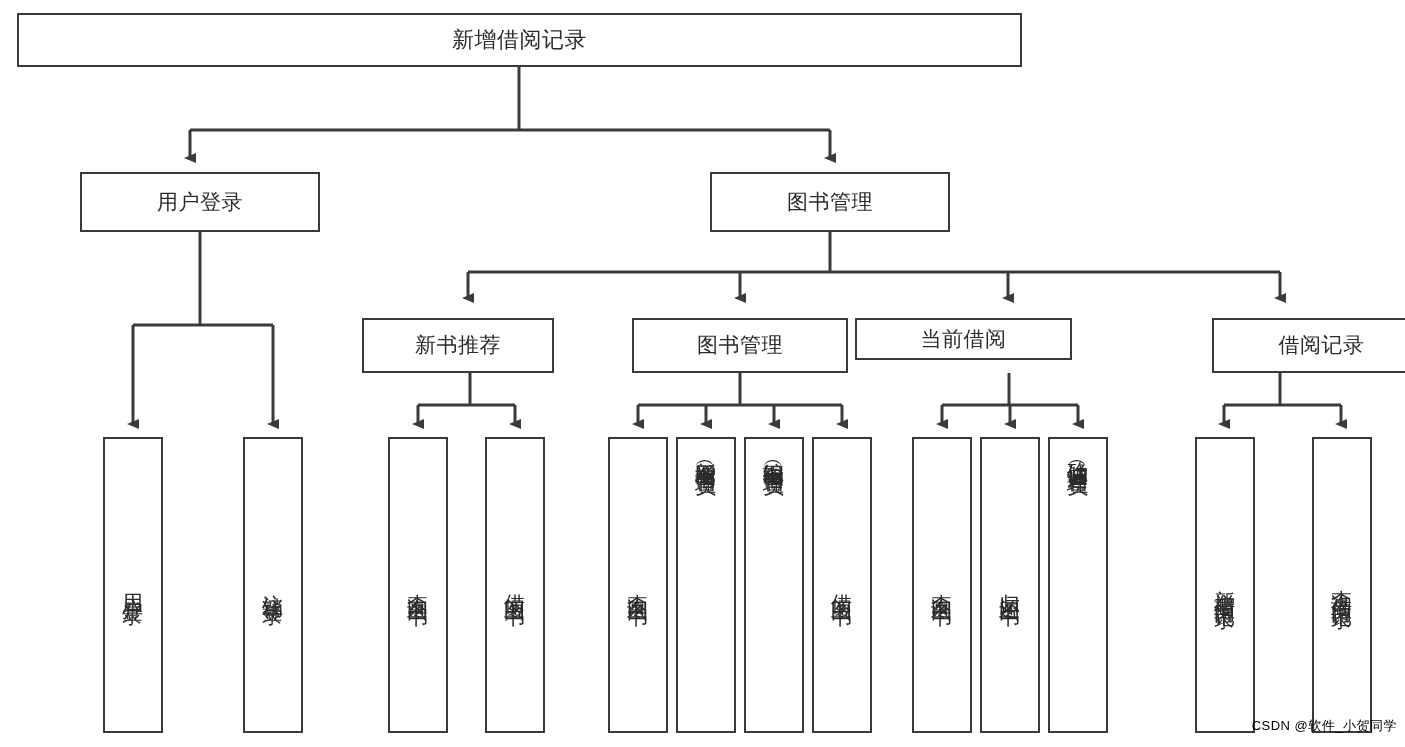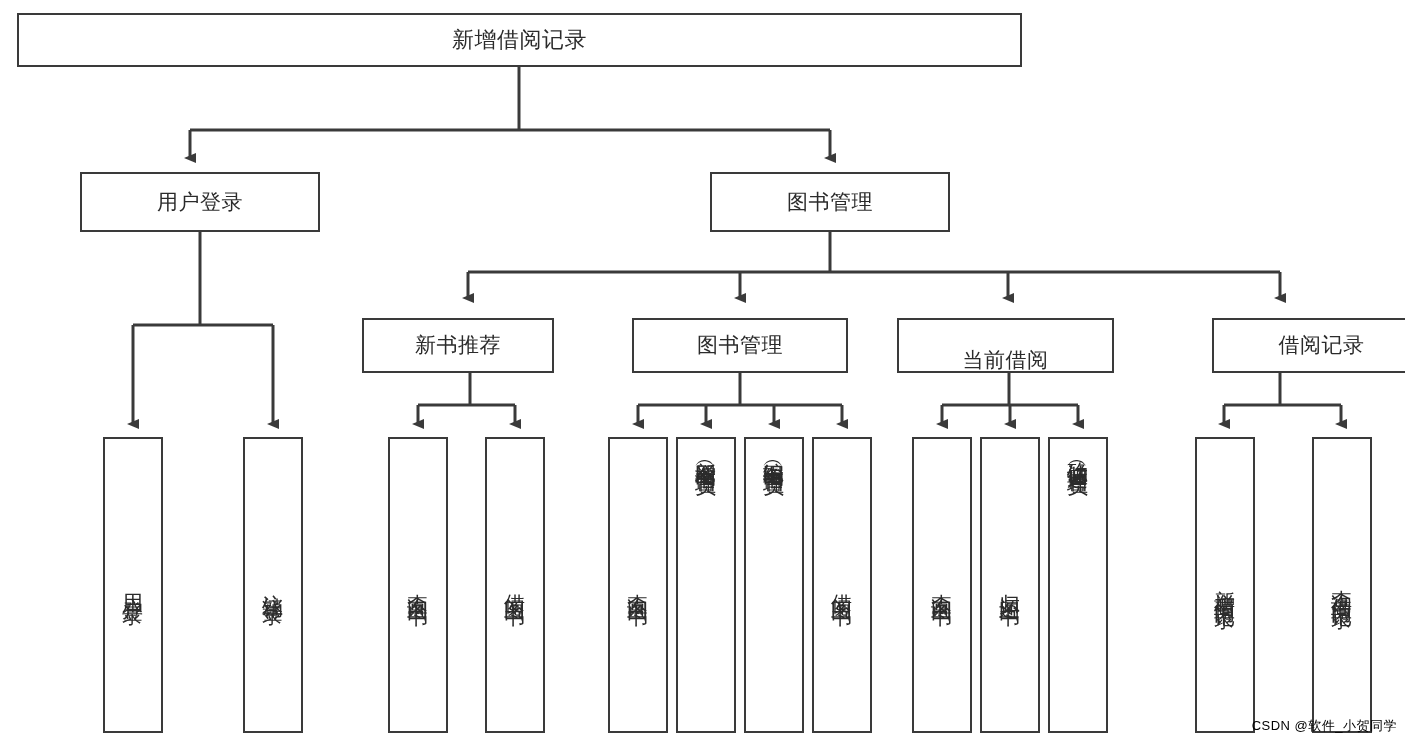--- a/index.html
+++ b/index.html
@@ -142,21 +142,21 @@
   <div class="node h" style="left:710px; top:172px; width:240px; height:60px;">
     <span class="label">图书管理</span>
   </div>
 
   <div class="node h" style="left:362px; top:318px; width:192px; height:55px;">
     <span class="label">新书推荐</span>
   </div>
   <div class="node h" style="left:632px; top:318px; width:216px; height:55px;">
     <span class="label">图书管理</span>
   </div>
-  <div class="node h" style="left:897px; top:318px; width:217px; height:55px;align-items:flex-end;">
+  <div class="node h" style="left:855px; top:318px; width:217px; height:42px;">
     <span class="label">当前借阅</span>
   </div>
   <div class="node h" style="left:1170px; top:318px; width:219px; height:55px;margin-left:42px;">
     <span class="label">借阅记录</span>
   </div>
 
   <div class="node v center" style="left:103px; top:437px; width:60px; height:296px;">
     <span class="label">用户登录</span>
   </div>
   <div class="node v center" style="left:243px; top:437px; width:60px; height:296px;">

